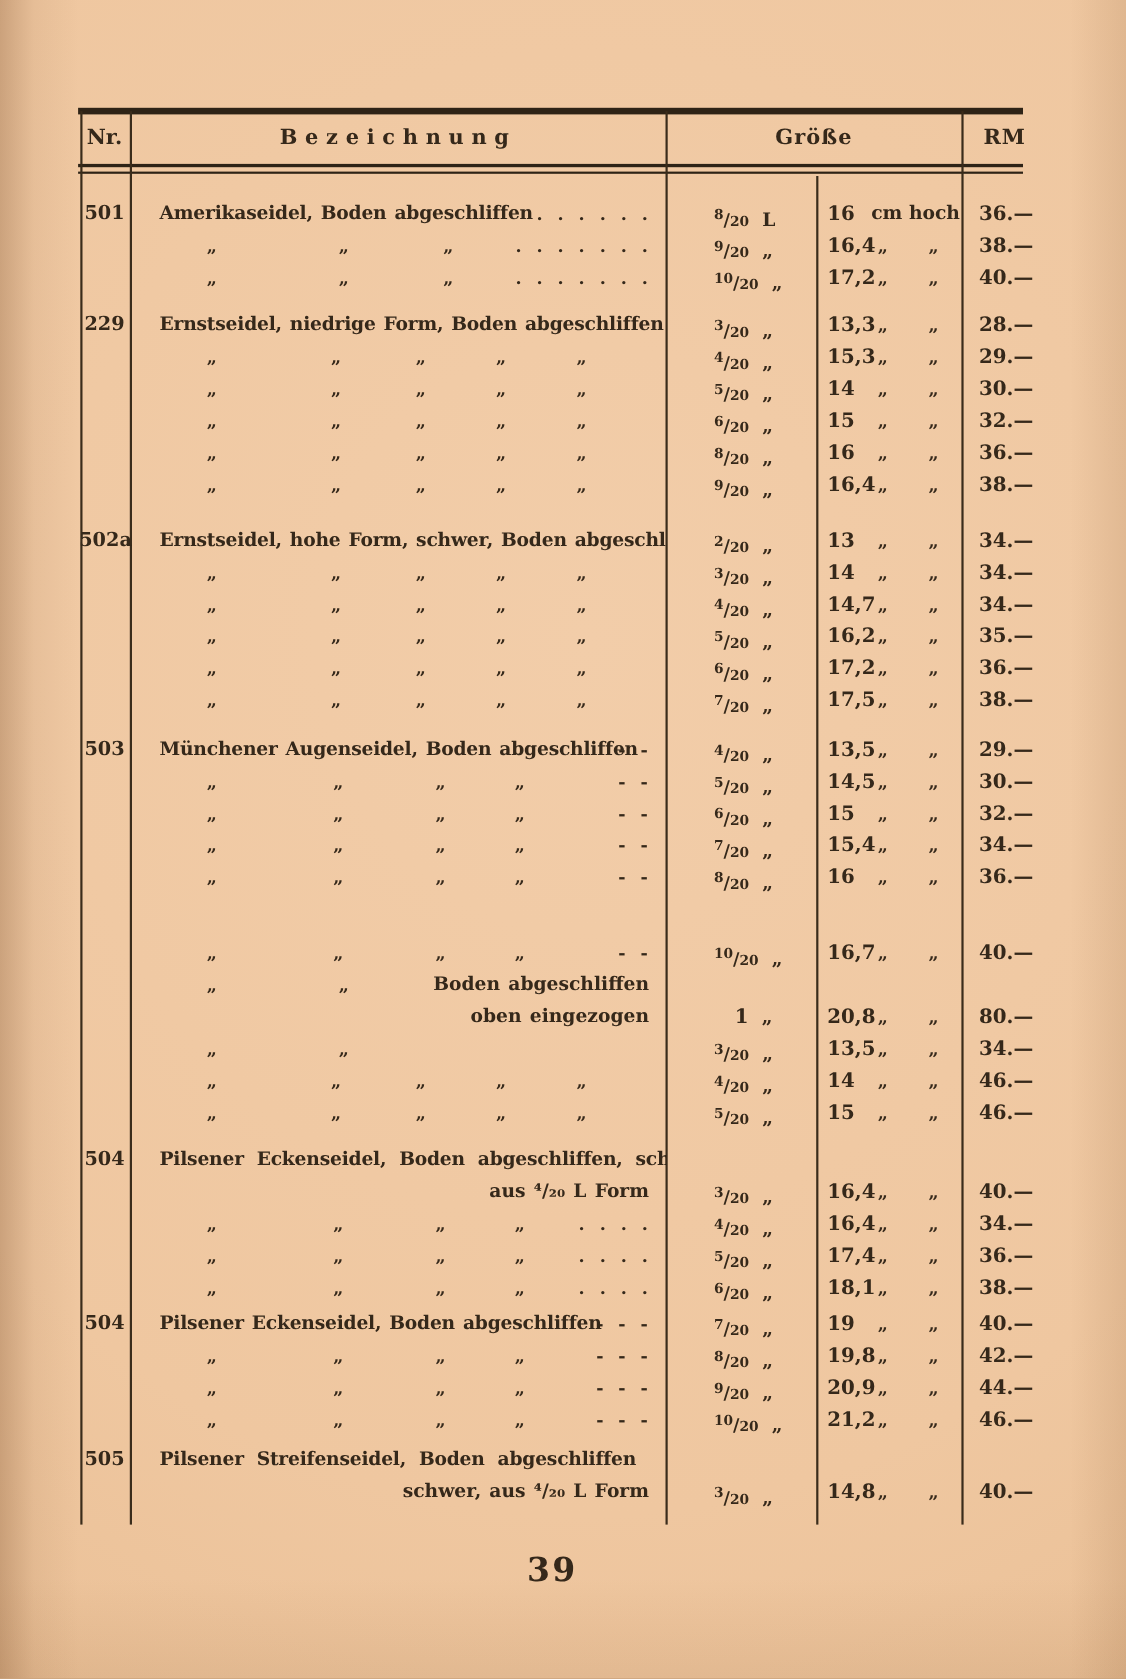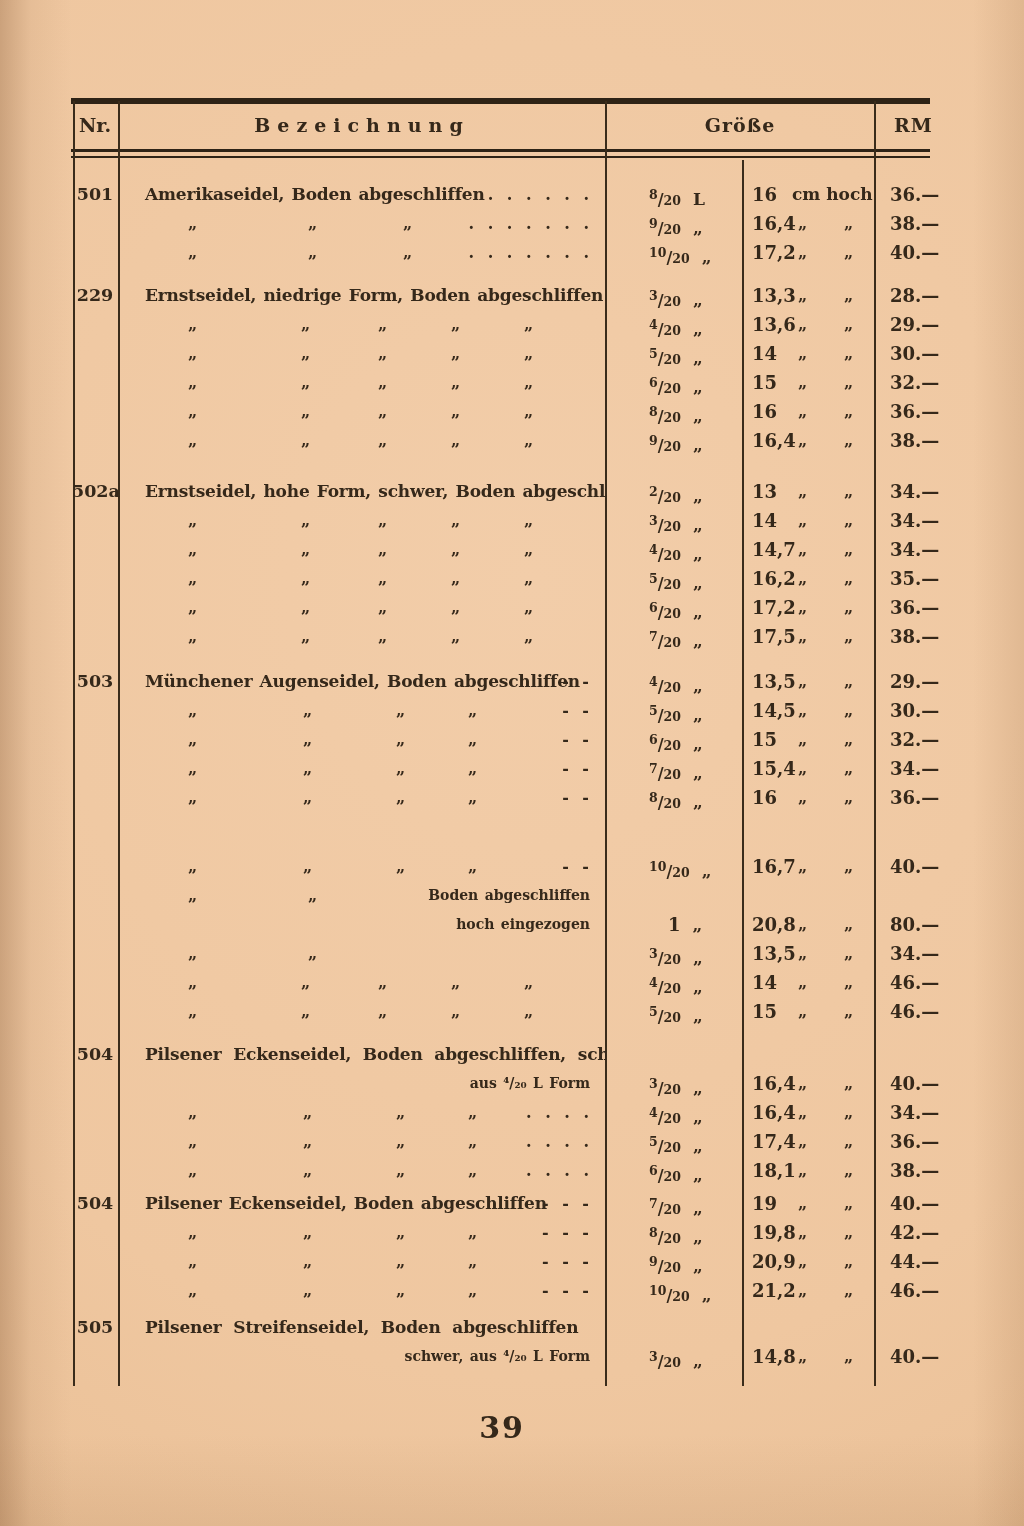--- a/index.html
+++ b/index.html
@@ -45,21 +45,21 @@
   .b0f{margin-top:20px;} .b1f{margin-top:14px;} .b2f{margin-top:22px;}
   .b3f{margin-top:16px;} .b4f{margin-top:14px;} .b5f{margin-top:4px;}
   .b6f{margin-top:8px;}
   .gap-before{margin-top:40px;}
   .c-nr{text-align:center;font-size:17.5px;}
   .c-bez{position:relative;overflow:hidden;padding-left:13px;}
   .bez-text{position:absolute;left:27px;white-space:nowrap;font-size:17px;letter-spacing:-0.2px;word-spacing:1.5px;}
   .bez-text.wide{word-spacing:6px;}
   .ditto{position:absolute;font-size:16px;}
   .trail{position:absolute;right:16px;font-size:16px;word-spacing:6px;letter-spacing:1px;white-space:nowrap;}
-  .right-text{position:absolute;right:16px;font-size:14px;white-space:nowrap;word-spacing:1.5px;}
+  .right-text{position:absolute;right:16px;font-size:17px;white-space:nowrap;word-spacing:1.5px;}
   .c-size{position:relative;padding-left:43px;white-space:nowrap;}
   .c-size.pad1{padding-left:62px;}
   .fn{font-size:12.5px;vertical-align:6px;}
   .fsl{font-size:16px;}
   .fd{font-size:12.5px;}
   .fone{font-size:18px;}
   .su{margin-left:12px;font-size:17px;}
   .c-h{position:relative;}
   .hval{position:absolute;left:10px;}
   .hd1{position:absolute;left:56px;font-size:16px;}
@@ -156,21 +156,21 @@
         <div class="c-nr"></div>
         <div class="c-bez">
           <span class="ditto" style="left: 70px;">„</span>
           <span class="ditto" style="left: 183px;">„</span>
           <span class="ditto" style="left: 260px;">„</span>
           <span class="ditto" style="left: 333px;">„</span>
           <span class="ditto" style="left: 406px;">„</span>
         </div>
         <div class="c-size"><span class="fn">4</span><span class="fsl">/</span><span class="fd">20</span><span class="su">„</span></div>
         <div class="c-h">
-          <span class="hval">13,6</span>
+          <span class="hval">15,3</span>
           <span class="hd1">„</span>
           <span class="hd2">„</span>
         </div>
         <div class="c-rm">29.—</div>
       </div>
       <div class="row">
         <div class="c-nr"></div>
         <div class="c-bez">
           <span class="ditto" style="left: 70px;">„</span>
           <span class="ditto" style="left: 183px;">„</span>
@@ -441,21 +441,21 @@
           <span class="ditto" style="left: 190px;">„</span>
           <span class="right-text">Boden abgeschliffen</span>
         </div>
         <div class="c-size"></div>
         <div class="c-h"></div>
         <div class="c-rm"></div>
       </div>
       <div class="row">
         <div class="c-nr"></div>
         <div class="c-bez">
-          <span class="right-text">hoch eingezogen</span>
+          <span class="right-text">oben eingezogen</span>
         </div>
         <div class="c-size pad1"><span class="fone">1</span><span class="su">„</span></div>
         <div class="c-h">
           <span class="hval">20,8</span>
           <span class="hd1">„</span>
           <span class="hd2">„</span>
         </div>
         <div class="c-rm">80.—</div>
       </div>
       <div class="row">

